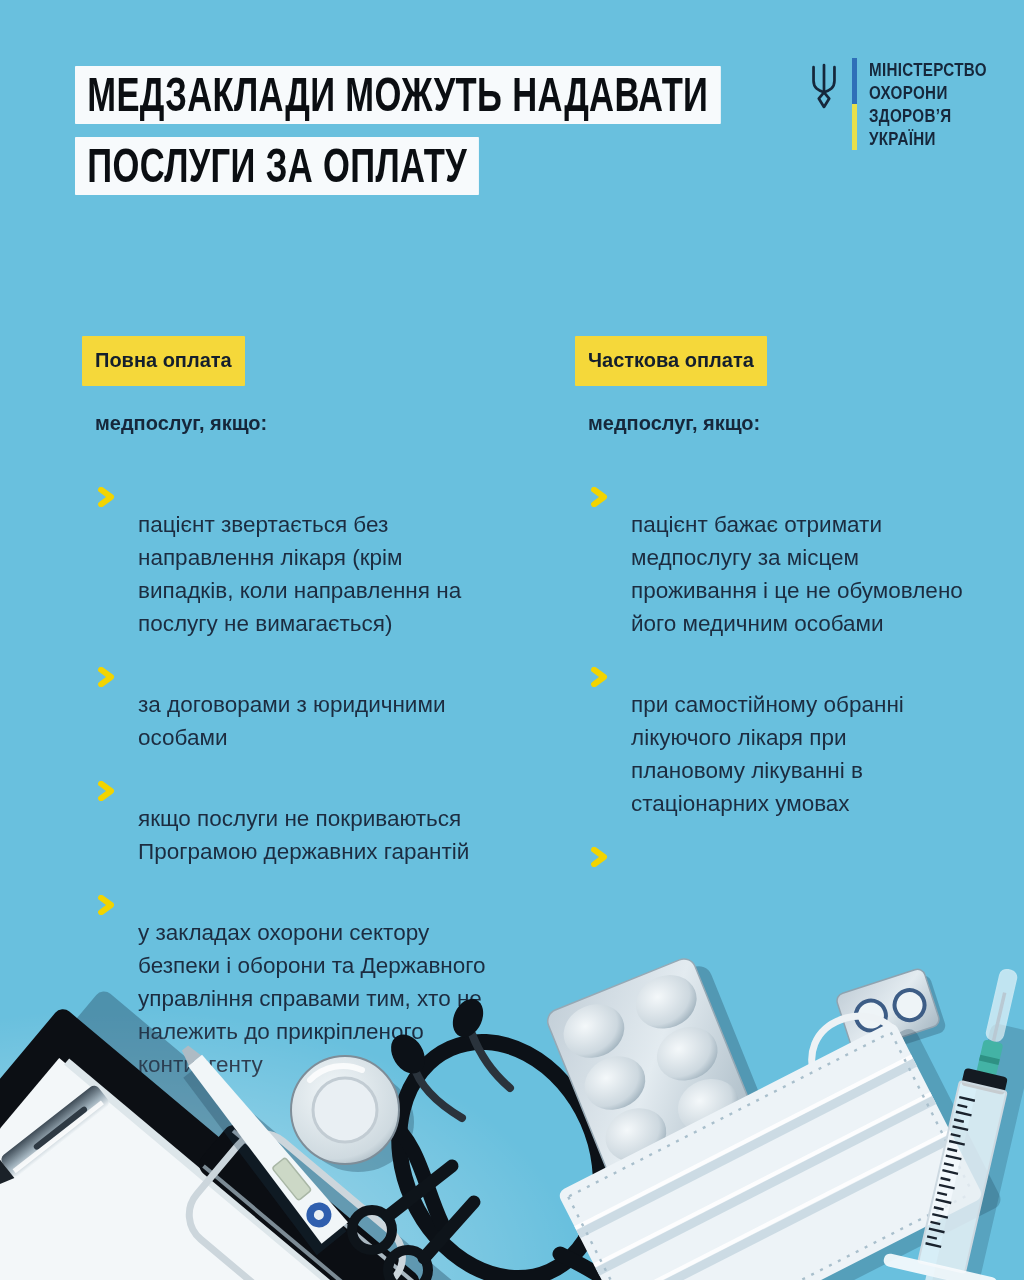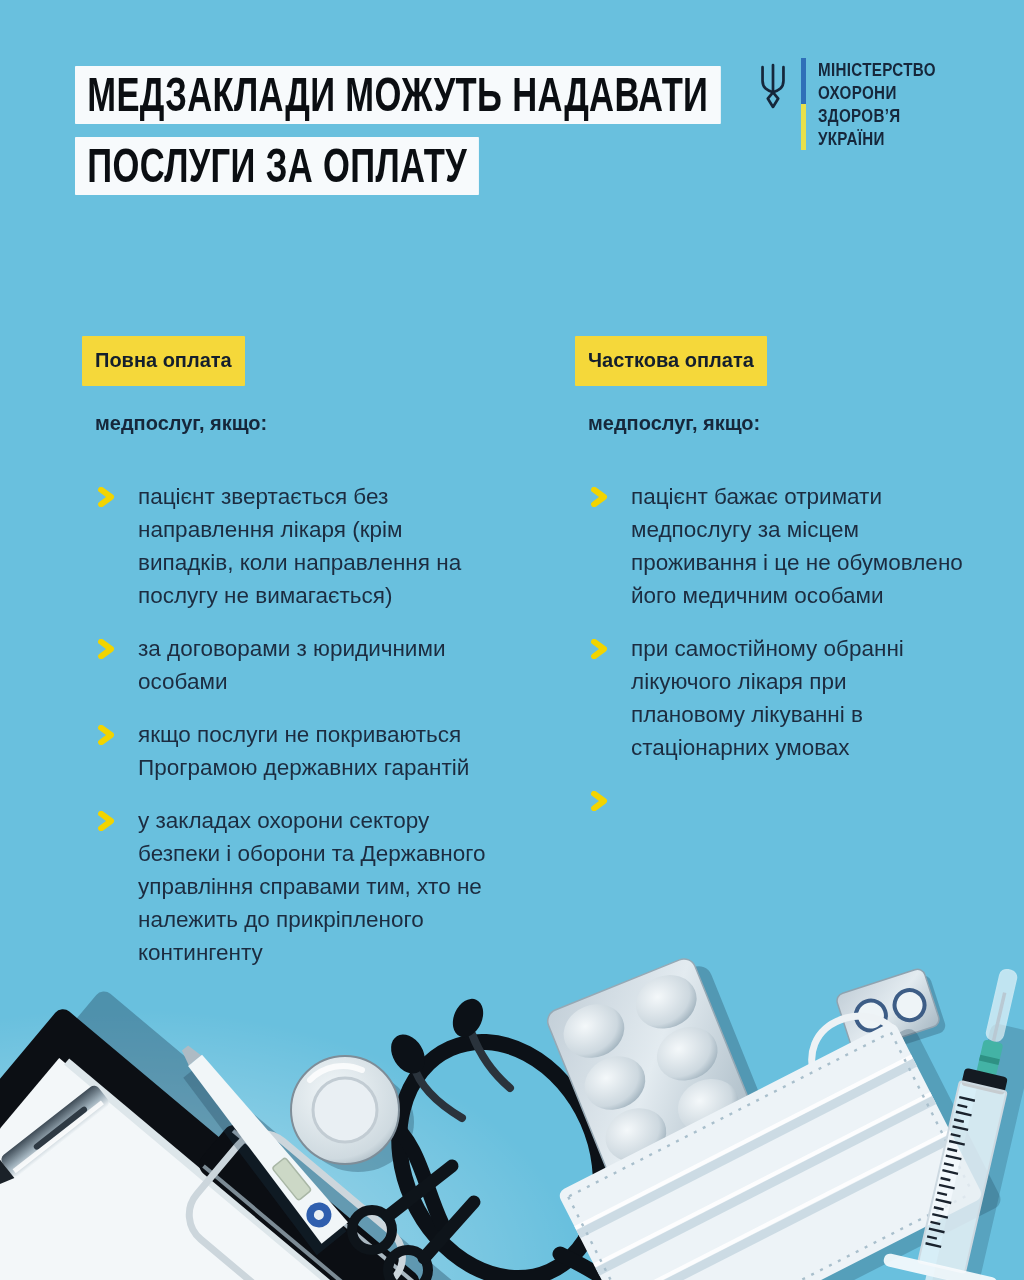--- a/index.html
+++ b/index.html
@@ -15,21 +15,21 @@
   .title-row { height:58px; margin-bottom:13px; }
   .title-line {
     display:inline-block; background:#f7fafc; color:#0b0e12;
     font-size:48px; font-weight:700; line-height:58px;
     padding:0 17px; white-space:nowrap; border-radius:1px;
     transform:scaleX(0.72); transform-origin:left center;
     letter-spacing:0.5px;
   }
 
   
-  .logo { position:absolute; left:756px; top:58px; display:flex; align-items:flex-start; }
+  .logo { position:absolute; left:807px; top:58px; display:flex; align-items:flex-start; }
   .logo-emblem { width:34px; height:46px; margin-top:5px; flex:0 0 auto; }
   .logo-bar { width:5px; height:92px; margin:0 12px 0 11px; flex:0 0 auto; display:flex; flex-direction:column; }
   .logo-bar .top { flex:1; background:#2f6fb8; }
   .logo-bar .bot { flex:1; background:#e9e04b; }
   .logo-text {
     color:#16273b; font-weight:700; font-size:18.5px; line-height:23px;
     transform:scaleX(0.82); transform-origin:left top; letter-spacing:0.4px;
     white-space:nowrap;
   }
 
@@ -40,21 +40,21 @@
   .col-heading { color:#16273b; font-weight:700; font-size:20px; line-height:42px; }
   .col-heading .hl {
     display:inline-block; background:#f5d83a; color:#141f2d;
     padding:3px 13px 5px; margin-left:-13px; border-radius:1px;
   }
   .col-heading .rest { display:block; margin-top:16px; }
 
   .bullets { list-style:none; margin:36px 0 0; padding:0; }
   .bullets li { display:flex; align-items:flex-start; margin-bottom:20px; }
   .chev { flex:0 0 auto; width:19px; height:20px; margin:7px 22px 0 2px; }
-  .btxt { color:#1c2c40; font-weight:500; font-size:22.5px; line-height:33px; }
+  .btxt { color:#1c2c40; font-weight:500; font-size:22.5px; line-height:33px;margin-top:28px; }
   .col-left  .btxt { max-width:352px; }
   .col-right .btxt { max-width:334px; }
 
   
   .photo { position:absolute; left:0; bottom:0; width:1024px; height:332px; }
 </style>
 </head>
 <body>
 
 <div class="canvas">

